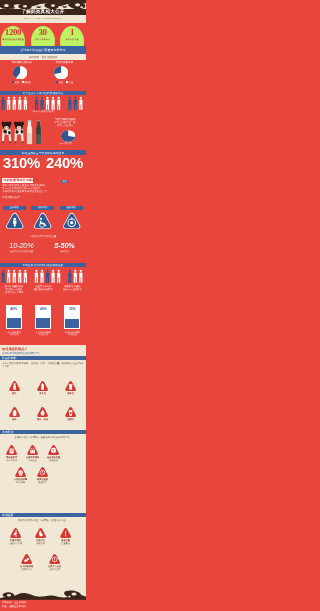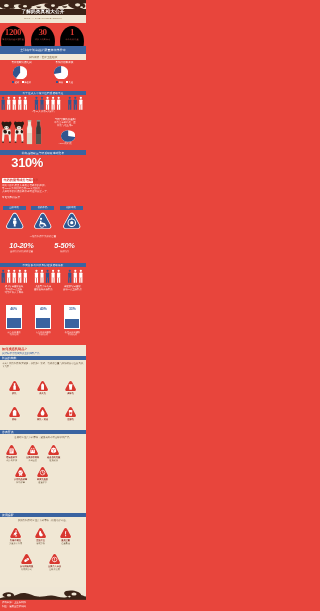--- a/index.html
+++ b/index.html
@@ -13,21 +13,21 @@
   #header{position:absolute;left:0;top:0;width:86px;height:23px;background:#efe6d4;overflow:hidden;}
   #spots{position:absolute;left:0;top:0;width:86px;height:23px;}
   #titlebar{position:absolute;left:0;top:8.5px;width:86px;height:6.5px;background:#3b2418;}
   #titletext{position:absolute;left:0;top:8.6px;width:86px;height:6.4px;line-height:6.4px;
       font-size:4.6px;color:#fff;text-align:center;letter-spacing:.2px;white-space:nowrap;font-weight:bold;}
   #subtitle{position:absolute;left:0;top:16.5px;width:86px;text-align:center;
       font-size:2.5px;color:#8a6a4a;letter-spacing:.2px;}
 
   
   #badges{position:absolute;left:0;top:23px;width:86px;height:23px;}
-  .badge{position:absolute;width:24px;height:31px;border-radius:50%;background:#000000;}
+  .badge{position:absolute;width:24px;height:31px;border-radius:50%;background:#bef264;}
   .badge .num{position:absolute;left:0;top:2.0px;width:100%;text-align:center;
       font-family:"Liberation Serif","DejaVu Serif",serif;font-weight:bold;
       font-size:9px;color:#d8382f;line-height:9px;letter-spacing:-.4px;}
   .badge .cap{position:absolute;left:0;top:11.6px;width:100%;text-align:center;
       font-size:2.2px;color:#9a4038;line-height:2.5px;}
 
   
   .bluebar{position:absolute;left:0;width:86px;background:#3a63a0;}
   .bluebar .t{position:absolute;left:0;top:0;width:100%;height:100%;
       display:flex;align-items:center;justify-content:center;
@@ -42,22 +42,22 @@
   
   .pieblk{position:absolute;}
   .pielabel{position:absolute;left:0;width:100%;text-align:center;font-size:2.5px;color:#fff;white-space:nowrap;}
   .legend{position:absolute;width:100%;left:0;display:flex;justify-content:center;gap:2.5px;
       font-size:2.2px;color:#fff;align-items:center;}
   .legend i{width:2px;height:2px;display:inline-block;margin-right:.7px;vertical-align:middle;}
 
   
   .bigstat{position:absolute;text-align:center;}
   .bigstat .v{font-family:"Liberation Sans","DejaVu Sans",sans-serif;font-weight:bold;
-      font-size:13px;color:#fff;line-height:11px;letter-spacing:-.4px;
-      text-shadow:.4px .4px 0 rgba(130,20,15,.45);text-align:right;}
+      font-size:15px;color:#fff;line-height:11px;letter-spacing:-.4px;
+      text-shadow:.4px .4px 0 rgba(130,20,15,.45);}
   .bigstat .u{display:inline-block;margin-top:.6px;background:#3a63a0;color:#fff;
       font-size:2.4px;padding:.4px 1.6px;border-radius:.4px;}
 
   
   .whitehead{position:absolute;background:#fff;border-radius:.6px;
       font-size:3.1px;color:#cf3a30;font-weight:bold;display:flex;align-items:center;
       padding-left:1.4px;letter-spacing:.1px;white-space:nowrap;}
   .bodytxt{position:absolute;font-size:2.5px;color:#ffe4e0;line-height:3.2px;}
   .bodytxt.dark{color:#6b5741;}
 
@@ -300,20 +300,24 @@
   </svg>
   <div class="abs" style="left:44px;top:142px;width:42px;text-align:center;font-size:2.4px;color:#ffd9d5;">&gt;70%的钙质</div>
 
   <div class="bluebar" style="top:150px;height:5.2px;">
     <div class="t" style="font-size:2.7px">乳制品摄取量与钙质吸收率对照表</div>
   </div>
   <div class="bigstat" style="left:0;top:157px;width:43px;">
     <div class="v">310%</div>
     <div class="u">牛奶</div>
   </div>
+  <div class="bigstat" style="left:43px;top:157px;width:43px;">
+    <div class="v">240%</div>
+    <div class="u">优酪</div>
+  </div>
 
   <div class="whitehead" style="left:2px;top:177.5px;width:31px;height:5.4px;">
     <span>牛奶的营养成分与吸收率</span>
   </div>
   <div class="bodytxt" style="left:2px;top:184px;width:64px;">
     <div>牛奶中的钙质是人体最容易吸收的来源，</div>
     <div>每100毫升牛奶约含有110毫克的钙，</div>
     <div>人体对牛奶钙质的吸收率可达百分之三十。</div>
   </div>
   <div class="abs" style="left:2px;top:195px;font-size:2.6px;color:#fff;">常见乳制品分类</div>
@@ -350,21 +354,21 @@
     <path d="M21,3.2 C23.2,3.2 24.6,4.5 25.7,6.4 L37.2,27.6 C39.3,31.4 37.4,35 33.3,35 L8.7,35 C4.6,35 2.7,31.4 4.8,27.6 L16.3,6.4 C17.4,4.5 18.8,3.2 21,3.2 Z" fill="#fff"></path>
     <path d="M21,5.4 C22.9,5.4 24.1,6.5 25.1,8.2 L35.7,27.8 C37.5,31.2 35.9,34 32.4,34 L9.6,34 C6.1,34 4.5,31.2 6.3,27.8 L16.9,8.2 C17.9,6.5 19.1,5.4 21,5.4 Z" fill="#2f5892"></path>
     <g>
       <circle cx="21" cy="23" r="7.4" fill="none" stroke="#fff" stroke-width="2"></circle>
       <circle cx="21" cy="23" r="3.2" fill="#fff"></circle>
       <rect x="20" y="12.4" width="2" height="3.6" fill="#fff"></rect>
     </g>
   </svg>
 
   <div class="abs" style="left:0;top:235.4px;width:86px;text-align:center;font-size:2.4px;color:#ffd9d5;">一般乳制品中乳脂肪含量</div>
-  <div class="abs" style="left:0;top:240.5px;width:43px;text-align:center;font-style:italic;font-weight:bold;
+  <div class="abs" style="left:0;top:240.5px;width:43px;text-align:center;font-style:italic;font-weight:normal;
        font-size:7.4px;color:#fff;letter-spacing:-.2px;text-shadow:.35px .35px 0 rgba(140,25,20,.4);">10-20%</div>
   <div class="abs" style="left:43px;top:240.5px;width:43px;text-align:center;font-style:italic;font-weight:bold;
        font-size:7.4px;color:#fff;letter-spacing:-.2px;text-shadow:.35px .35px 0 rgba(140,25,20,.4);">5-50%</div>
   <div class="abs" style="left:0;top:249.5px;width:43px;text-align:center;font-size:2.3px;color:#ffd2cd;">全脂乳品的乳脂肪含量</div>
   <div class="abs" style="left:43px;top:249.5px;width:43px;text-align:center;font-size:2.3px;color:#ffd2cd;">低脂乳品</div>
 
   <div class="bluebar" style="top:262.8px;height:4.6px;">
     <div class="t" style="font-size:2.6px">不同族群每日乳制品建议摄取份数</div>
   </div>
   <svg class="abs" id="peopleRow2" style="left:0;top:268.5px;width:86px;height:14px;" viewBox="0 0 86 14">

